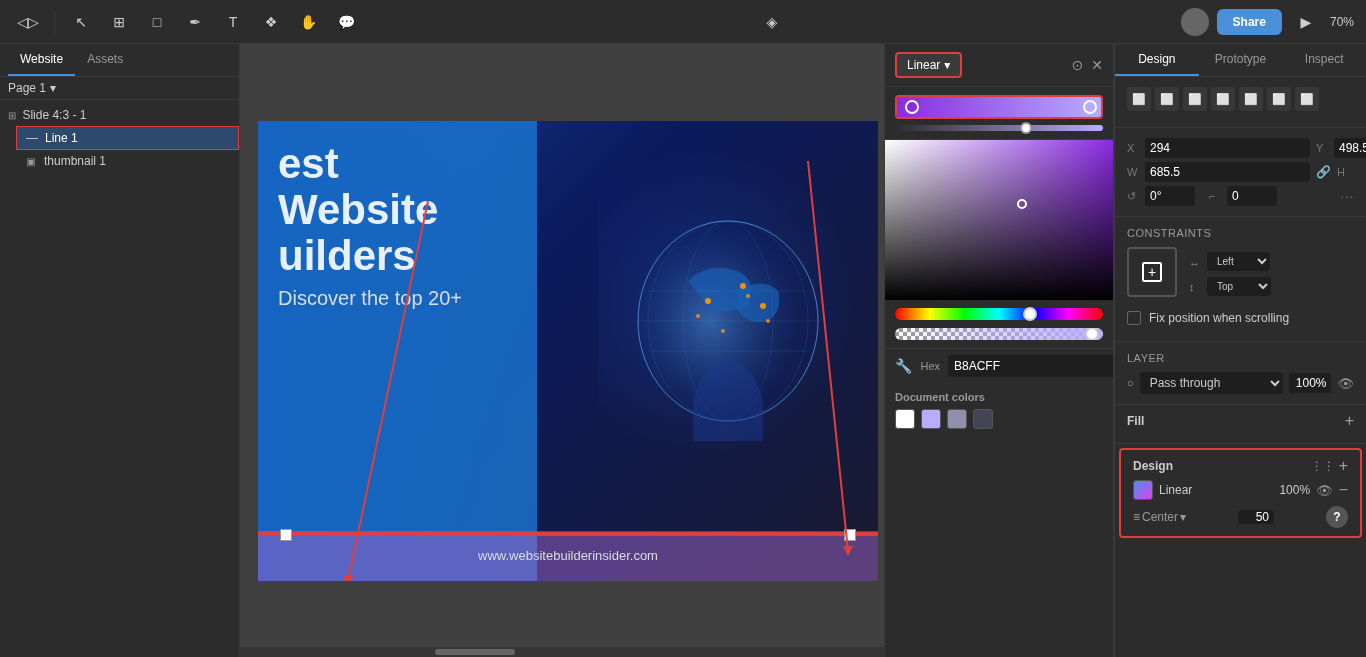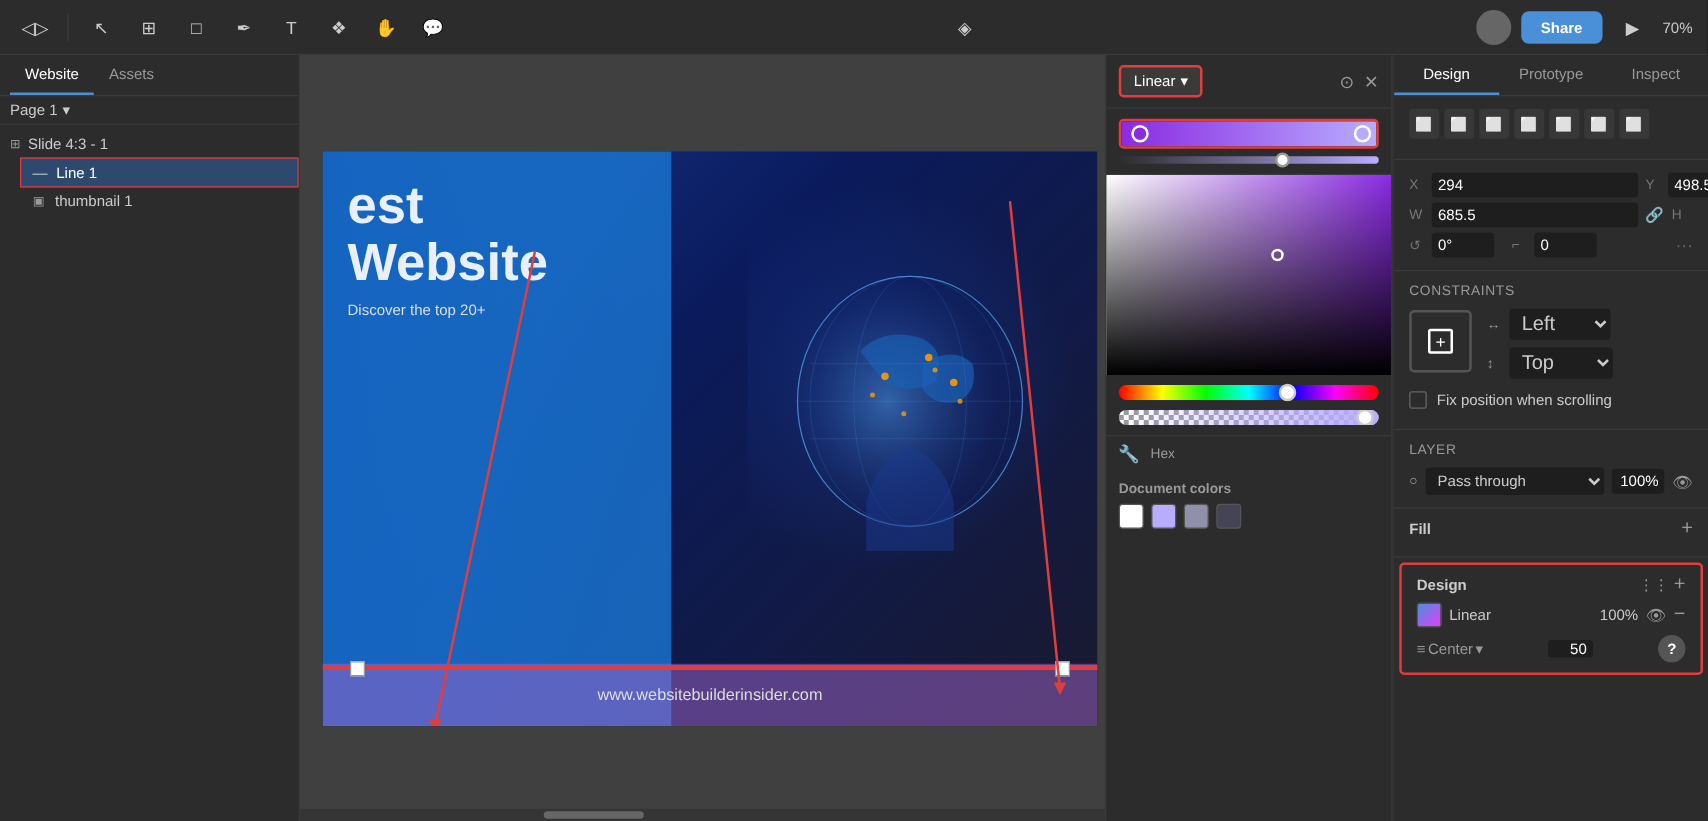--- a/index.html
+++ b/index.html
@@ -152,21 +152,21 @@
       top: 20px;
       z-index: 2;
     }
     .slide-text-content .main-heading {
       font-size: 42px;
       font-weight: 900;
       color: #fff;
       line-height: 1.1;
     }
     .slide-text-content .sub-heading {
-      font-size: 12px;
+      font-size: 20px;
       color: #ddd;
       margin-top: 8px;
     }
     .slide-text-content .body-text {
       font-size: 12px;
       color: #bbb;
       margin-top: 8px;
       max-width: 200px;
       line-height: 1.5;
     }
@@ -554,21 +554,21 @@
     .constraints-row {
       display: flex;
       align-items: center;
       gap: 8px;
       margin-bottom: 4px;
     }
     .constraint-dropdown {
       background: #1e1e1e;
       border: none;
       color: #ccc;
-      font-size: 16px;
+      font-size: 10px;
       padding: 3px 6px;
       border-radius: 3px;
       cursor: pointer;
     }
 
     .fix-position-row {
       display: flex;
       align-items: center;
       gap: 8px;
       padding: 6px 0;
@@ -800,20 +800,21 @@
               <circle cx="140" cy="135" r="2" fill="#ff9900" opacity="0.8"></circle>
 
               <path d="M85,240 Q90,220 100,210 Q110,200 120,195 Q130,200 140,210 Q150,220 155,240 L155,280 L85,280 Z" fill="#1a3a8f" opacity="0.5"></path>
             </svg>
           </div>
 
           <div class="slide-text-content">
             <div class="main-heading">
               <span style="opacity:0.9">est</span><br>
               <span style="opacity:0.9">Website</span><br>
+              <span style="opacity:0.9">uilders</span>
             </div>
             <div class="sub-heading">Discover the top 20+</div>
           </div>
 
           <div class="slide-bottom-bar">
             <span>www.websitebuilderinsider.com</span>
           </div>
         </div>
 
         <div class="line-element">
@@ -875,20 +876,21 @@
       <div class="alpha-slider">
         <div class="alpha-checker"></div>
         <div class="alpha-gradient"></div>
         <div class="alpha-thumb"></div>
       </div>
     </div>
 
     <div class="hex-row">
       <button class="eyedropper-btn">🔧</button>
       <span class="hex-label">Hex</span>
+      <input class="hex-input" type="text" value="B8ACFF" style="">
 
     </div>
 
     <div class="doc-colors-section">
       <div class="doc-colors-title">Document colors</div>
       <div class="doc-colors-grid">
         <div class="doc-color-swatch" style="background:#ffffff;"></div>
         <div class="doc-color-swatch" style="background:#b8acff;"></div>
         <div class="doc-color-swatch" style="background:#9090aa;"></div>
         <div class="doc-color-swatch" style="background:#444455;"></div>

